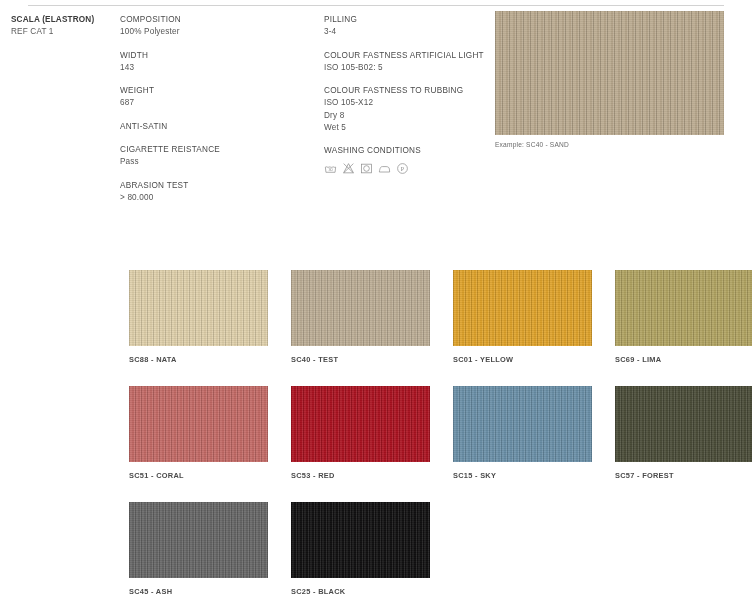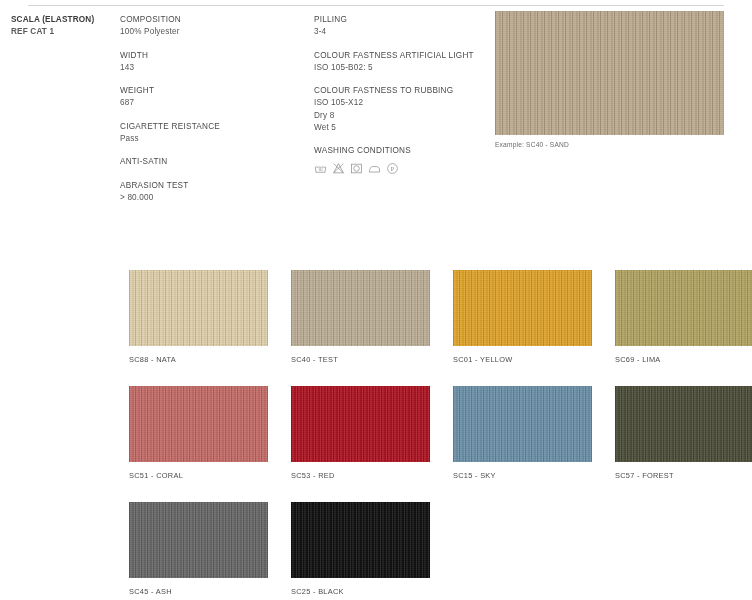--- a/index.html
+++ b/index.html
@@ -20,35 +20,34 @@
     width: 696px; height: 1px;
     background: #d2d2d2;
   }
 
   
   .spec-area { position: absolute; left: 0; top: 14px; width: 752px; }
 
   .col { position: absolute; top: 0; }
   .col-title { left: 11px;  width: 120px; }
   .col-mid   { left: 120px; width: 175px; }
-  .col-right { left: 314px; width: 175px; }
+  .col-right { left: 324px; width: 175px; }
 
   .product-name {
     font-size: 8.2px;
     font-weight: bold;
     letter-spacing: 0.02em;
     color: #3a3a3a;
     line-height: 1.45;
   }
   .product-ref {
     font-size: 8.2px;
     color: #5a5a5a;
     letter-spacing: 0.02em;
     line-height: 1.45;
-    font-weight: bold;
   }
 
   .field { margin-bottom: 11px; }
   .field:last-child { margin-bottom: 0; }
   .field-label {
     font-size: 8.2px;
     letter-spacing: 0.03em;
     color: #4a4a4a;
     line-height: 1.5;
     white-space: nowrap;
@@ -95,20 +94,21 @@
   .cell-swatch {
     width: 139px; height: 76px;
     position: relative; overflow: hidden;
   }
   .cell-label {
     margin-top: 9px;
     font-size: 7.4px;
     letter-spacing: 0.04em;
     color: #4a4a4a;
     white-space: nowrap;
+    font-weight: bold;
   }
 
   
   .ribbed::after {
     content: "";
     position: absolute; inset: 0;
     background-image:
       repeating-linear-gradient(
         to right,
         rgba(0,0,0,0.14) 0px,
@@ -172,25 +172,25 @@
         </div>
         <div class="field">
           <div class="field-label">WIDTH</div>
           <div class="field-value">143</div>
         </div>
         <div class="field">
           <div class="field-label">WEIGHT</div>
           <div class="field-value">687</div>
         </div>
         <div class="field">
+          <div class="field-label">ANTI-SATIN</div>
+        </div>
+        <div class="field">
           <div class="field-label">CIGARETTE REISTANCE</div>
           <div class="field-value">Pass</div>
-        </div>
-        <div class="field">
-          <div class="field-label">ANTI-SATIN</div>
         </div>
         <div class="field">
           <div class="field-label">ABRASION TEST</div>
           <div class="field-value">&gt; 80.000</div>
         </div>
       </div>
 
     <div class="col col-right" id="spec-right">
         <div class="field">
           <div class="field-label">PILLING</div>

